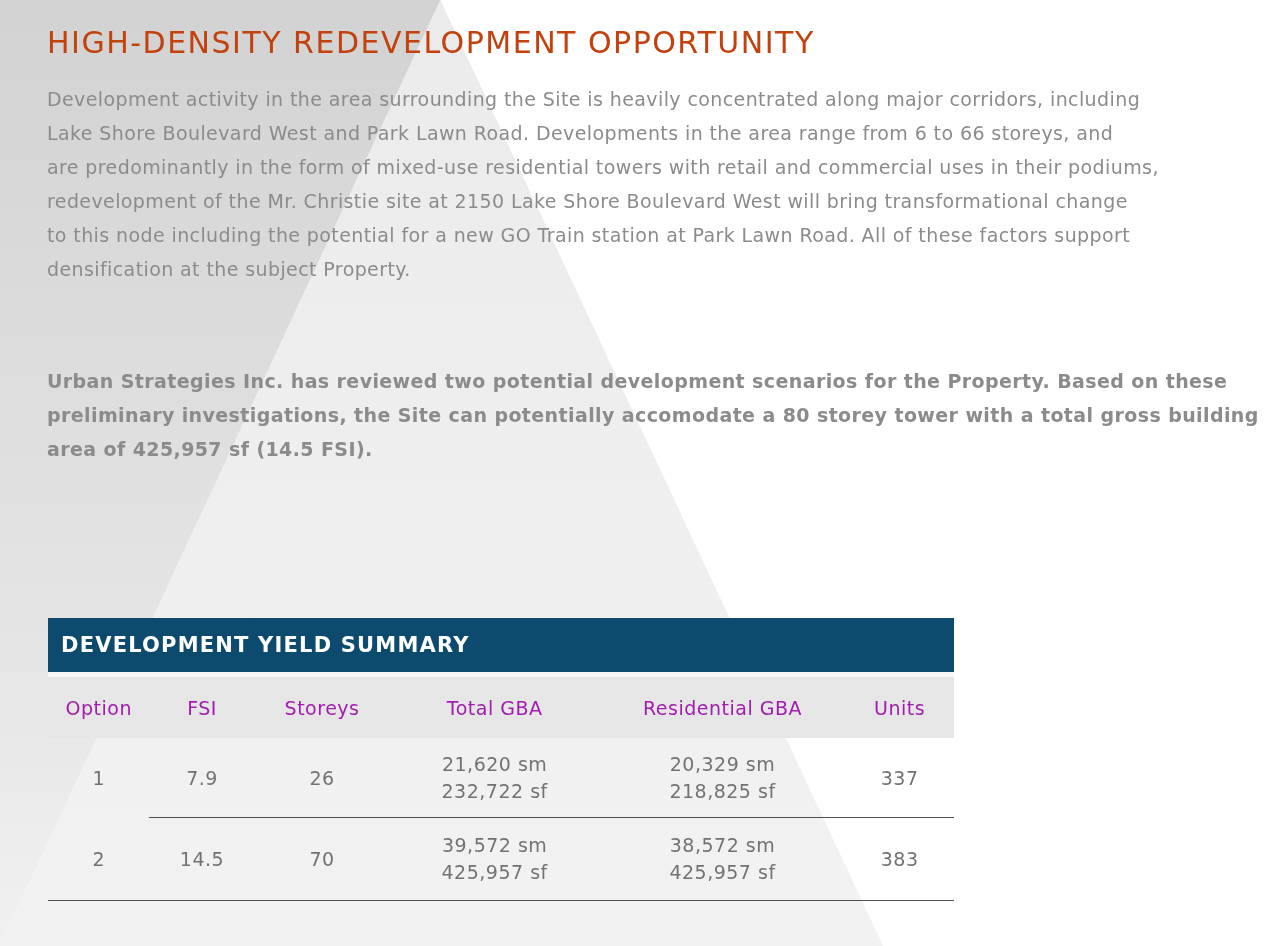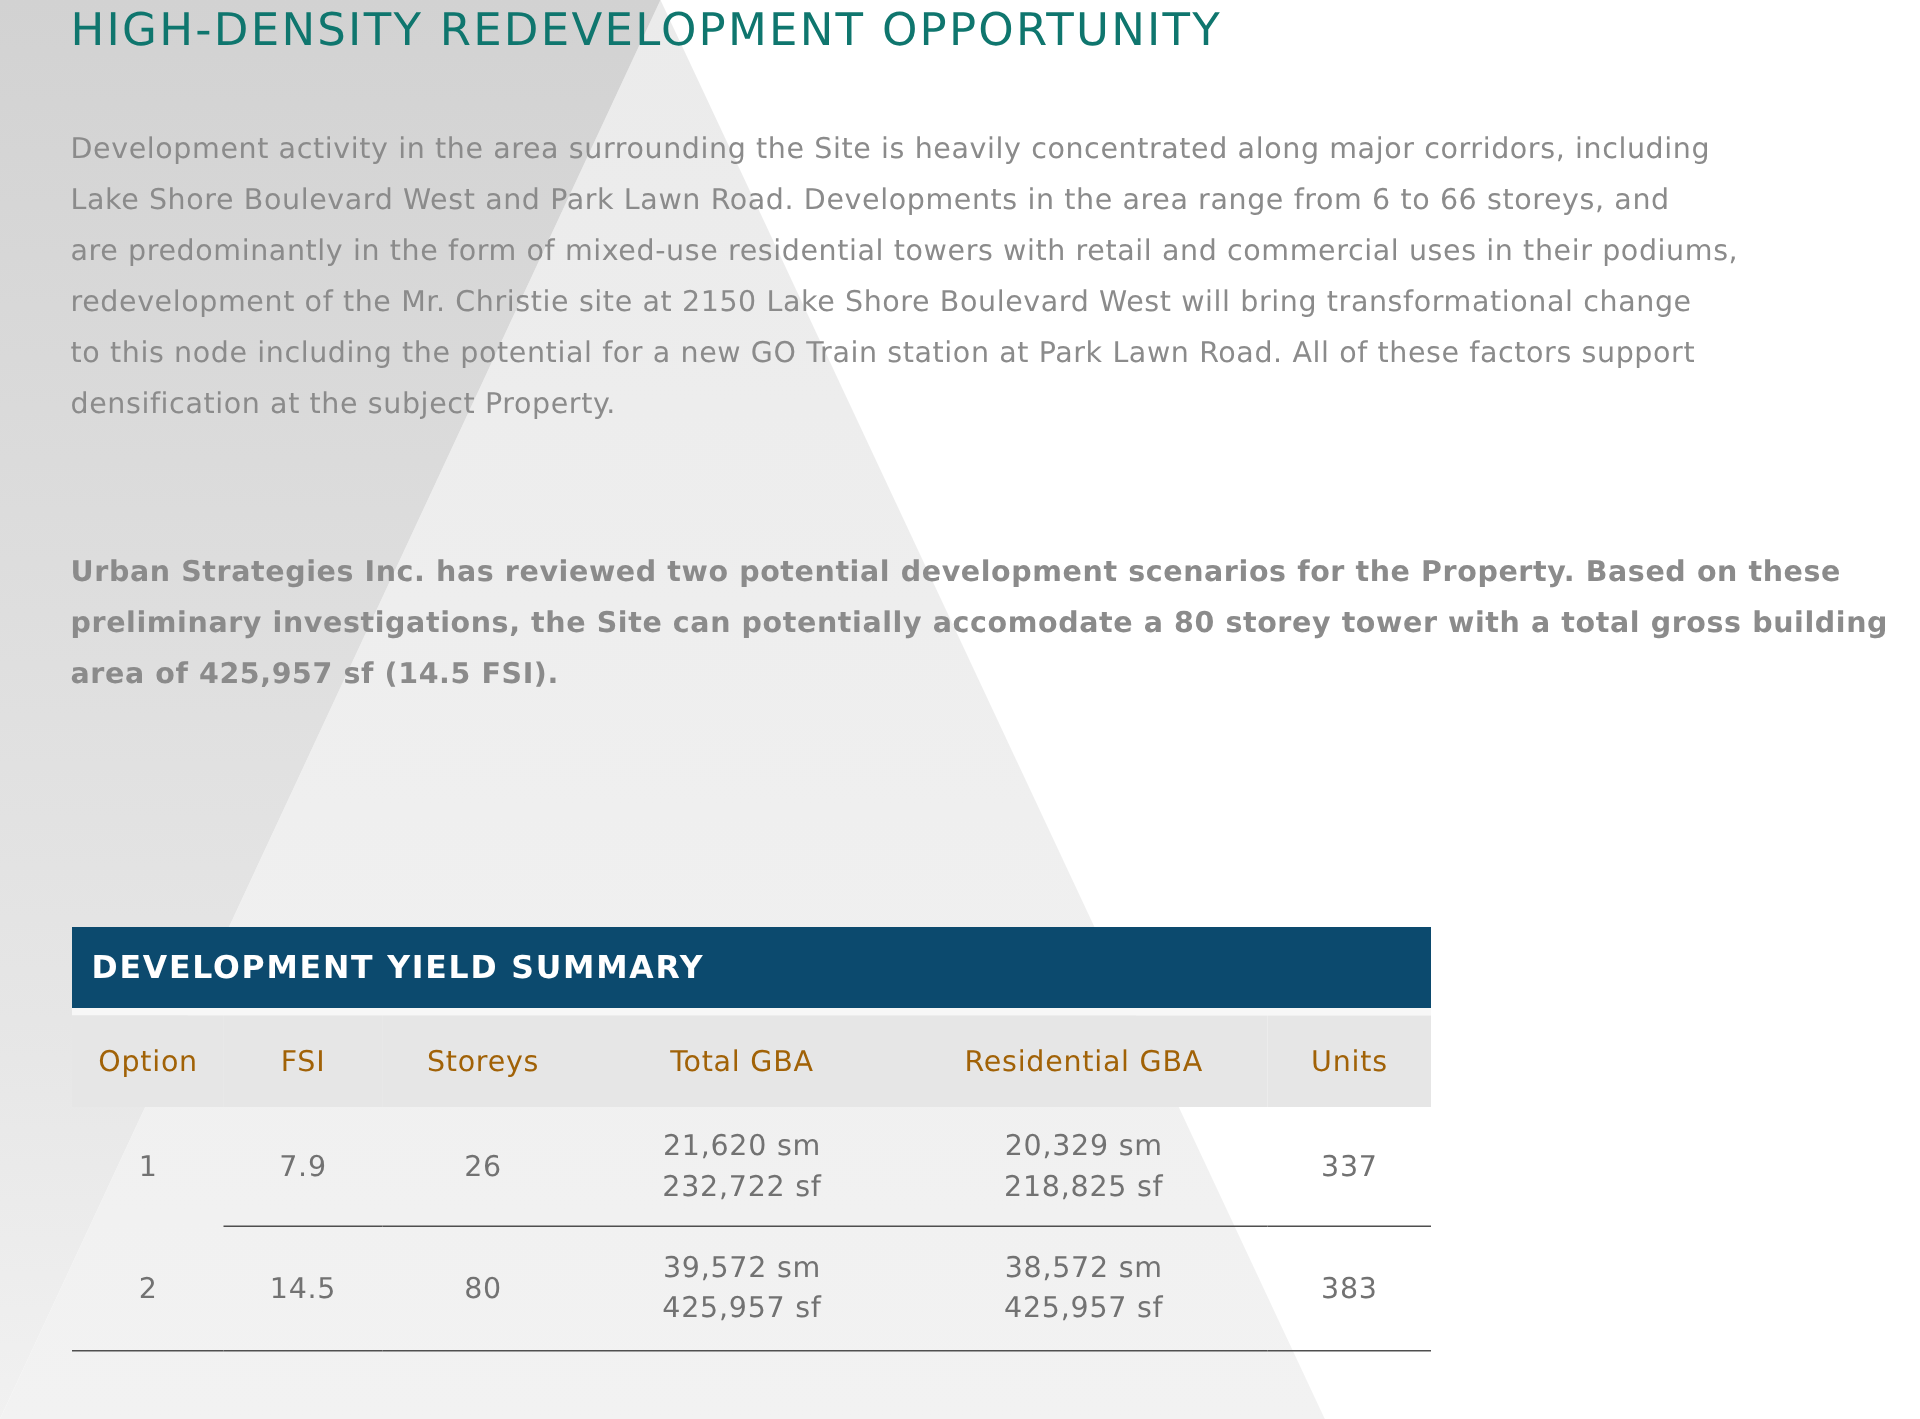--- a/index.html
+++ b/index.html
@@ -16,23 +16,23 @@
     position: absolute; inset: 0;
     clip-path: polygon(34.4% 0, 69% 100%, 0 100%);
     background: linear-gradient(to bottom, #EBEBEB, #F2F2F2);
   }
   .bg-left {
     position: absolute; inset: 0;
     clip-path: polygon(0 0, 34.4% 0, 0 100%);
     background: linear-gradient(to bottom, #D2D2D2 0%, #E6E6E6 72%, #F1F1F1 100%);
   }
   .title {
-    position: absolute; left: 47px; top: 3px; margin: 0;
+    position: absolute; left: 47px; top: 25px; margin: 0;
     font-size: 30px; font-weight: 400; line-height: 36px;
-    color: #0f766e; letter-spacing: 1.5px; white-space: nowrap;
+    color: #c2410c; letter-spacing: 1.5px; white-space: nowrap;
   }
   .para {
     position: absolute; left: 47px; width: 1205px;
     color: #8B8B8B; font-size: 19px; letter-spacing: 0.4px;
   }
   .para .line { height: 34px; line-height: 34px; white-space: nowrap; }
   .para1 { top: 82px; }
   .para2 { top: 364px; font-weight: bold; }
 
   .yield-table { position: absolute; left: 48px; top: 618px; width: 906px; }
@@ -41,21 +41,21 @@
     padding-left: 13px; box-sizing: border-box;
   }
   .table-title-bar span {
     color: #ffffff; font-weight: bold; font-size: 21px; letter-spacing: 1.2px;
     white-space: nowrap;
   }
   .table-gap { height: 5px; background: #F7F7F7; }
   table { width: 100%; border-collapse: collapse; table-layout: fixed; }
   thead th {
     height: 59px; background: #E6E6E6; font-weight: 400;
-    color: #a16207; font-size: 19px; letter-spacing: 0.5px; text-align: center;
+    color: #a21caf; font-size: 19px; letter-spacing: 0.5px; text-align: center;
   }
   tbody td {
     text-align: center; color: #727272; font-size: 19px;
     letter-spacing: 0.5px; vertical-align: middle;
   }
   tr.data-row-0 td { height: 77px; border-bottom: 1px solid #4F4F4F; }
   tr.data-row-0 td:first-child { border-bottom: none; }
   tr.data-row-1 td { height: 80px; border-bottom: 1px solid #4F4F4F; }
   .cell-line { line-height: 27px; }
 </style>
@@ -117,21 +117,21 @@
             </td>
             <td>
               <div class="cell-line">20,329 sm</div>
               <div class="cell-line">218,825 sf</div>
             </td>
             <td>337</td>
           </tr>
           <tr class="data-row-1">
             <td>2</td>
             <td>14.5</td>
-            <td>80</td>
+            <td>70</td>
             <td>
               <div class="cell-line">39,572 sm</div>
               <div class="cell-line">425,957 sf</div>
             </td>
             <td>
               <div class="cell-line">38,572 sm</div>
               <div class="cell-line">425,957 sf</div>
             </td>
             <td>383</td>
           </tr>

